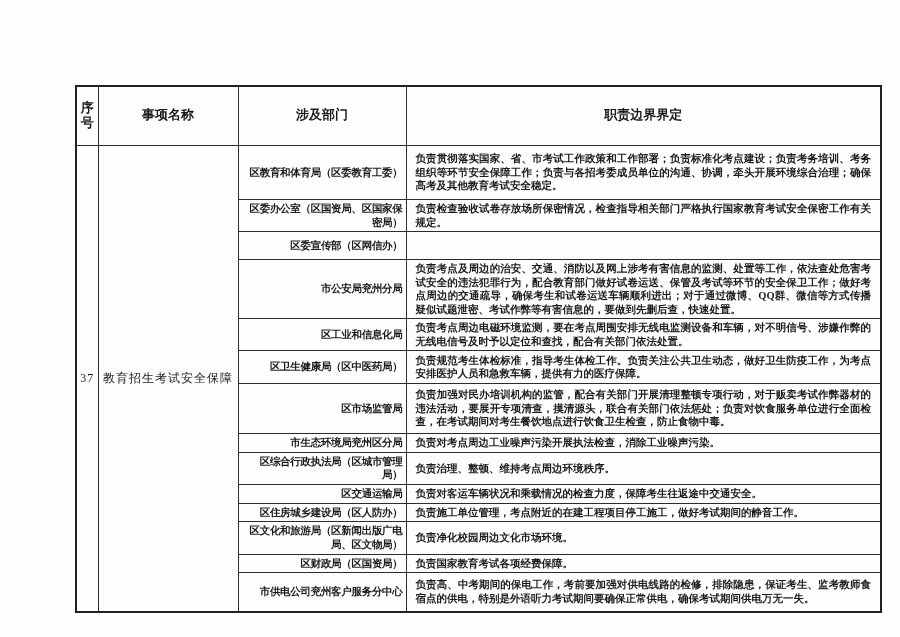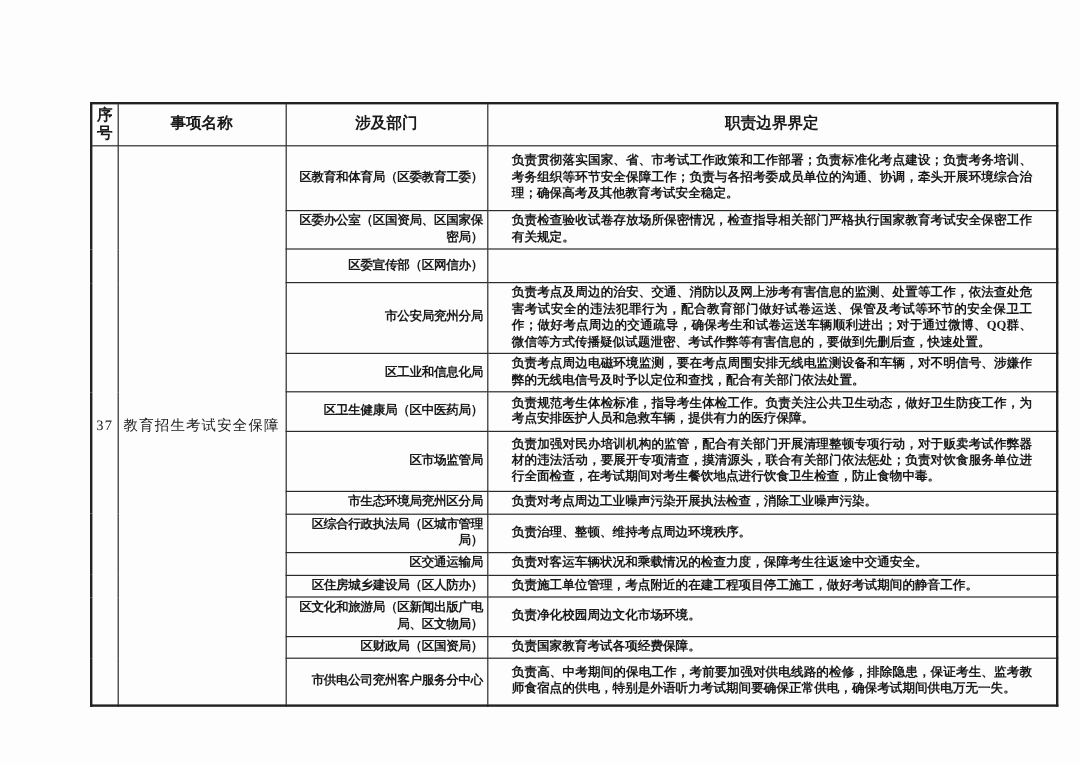--- a/index.html
+++ b/index.html
@@ -28,21 +28,21 @@
   .resp-table th, .resp-table td {
     border: 1px solid #2b2b2b;
     overflow: hidden;
   }
   .resp-table thead tr { height: 33px; }
   .resp-table th {
     font-size: 13px;
     font-weight: bold;
     text-align: center;
     vertical-align: middle;
-    padding: 2px 1px;
+    padding: 14px 1px;
     line-height: 1.15;
   }
   td.serial-cell, td.item-cell {
     font-size: 12px;
     font-weight: normal;
     text-align: center;
     vertical-align: middle;
     padding: 2px;
     letter-spacing: 1px;
   }
@@ -53,21 +53,21 @@
     vertical-align: middle;
     padding: 2px 3px;
     line-height: 1.3;
     letter-spacing: -0.3px;
   }
   td.resp-cell {
     font-size: 10.5px;
     font-weight: bold;
     text-align: justify;
     vertical-align: middle;
-    padding: 2px 20px;
+    padding: 2px 9px;
     line-height: 1.28;
   }
   
   tr.r0  { height: 54px; }
   tr.r1  { height: 28px; }
   tr.r2  { height: 28px; }
   tr.r3  { height: 59px; }
   tr.r4  { height: 28px; }
   tr.r5  { height: 33px; }
   tr.r6  { height: 50px; }

